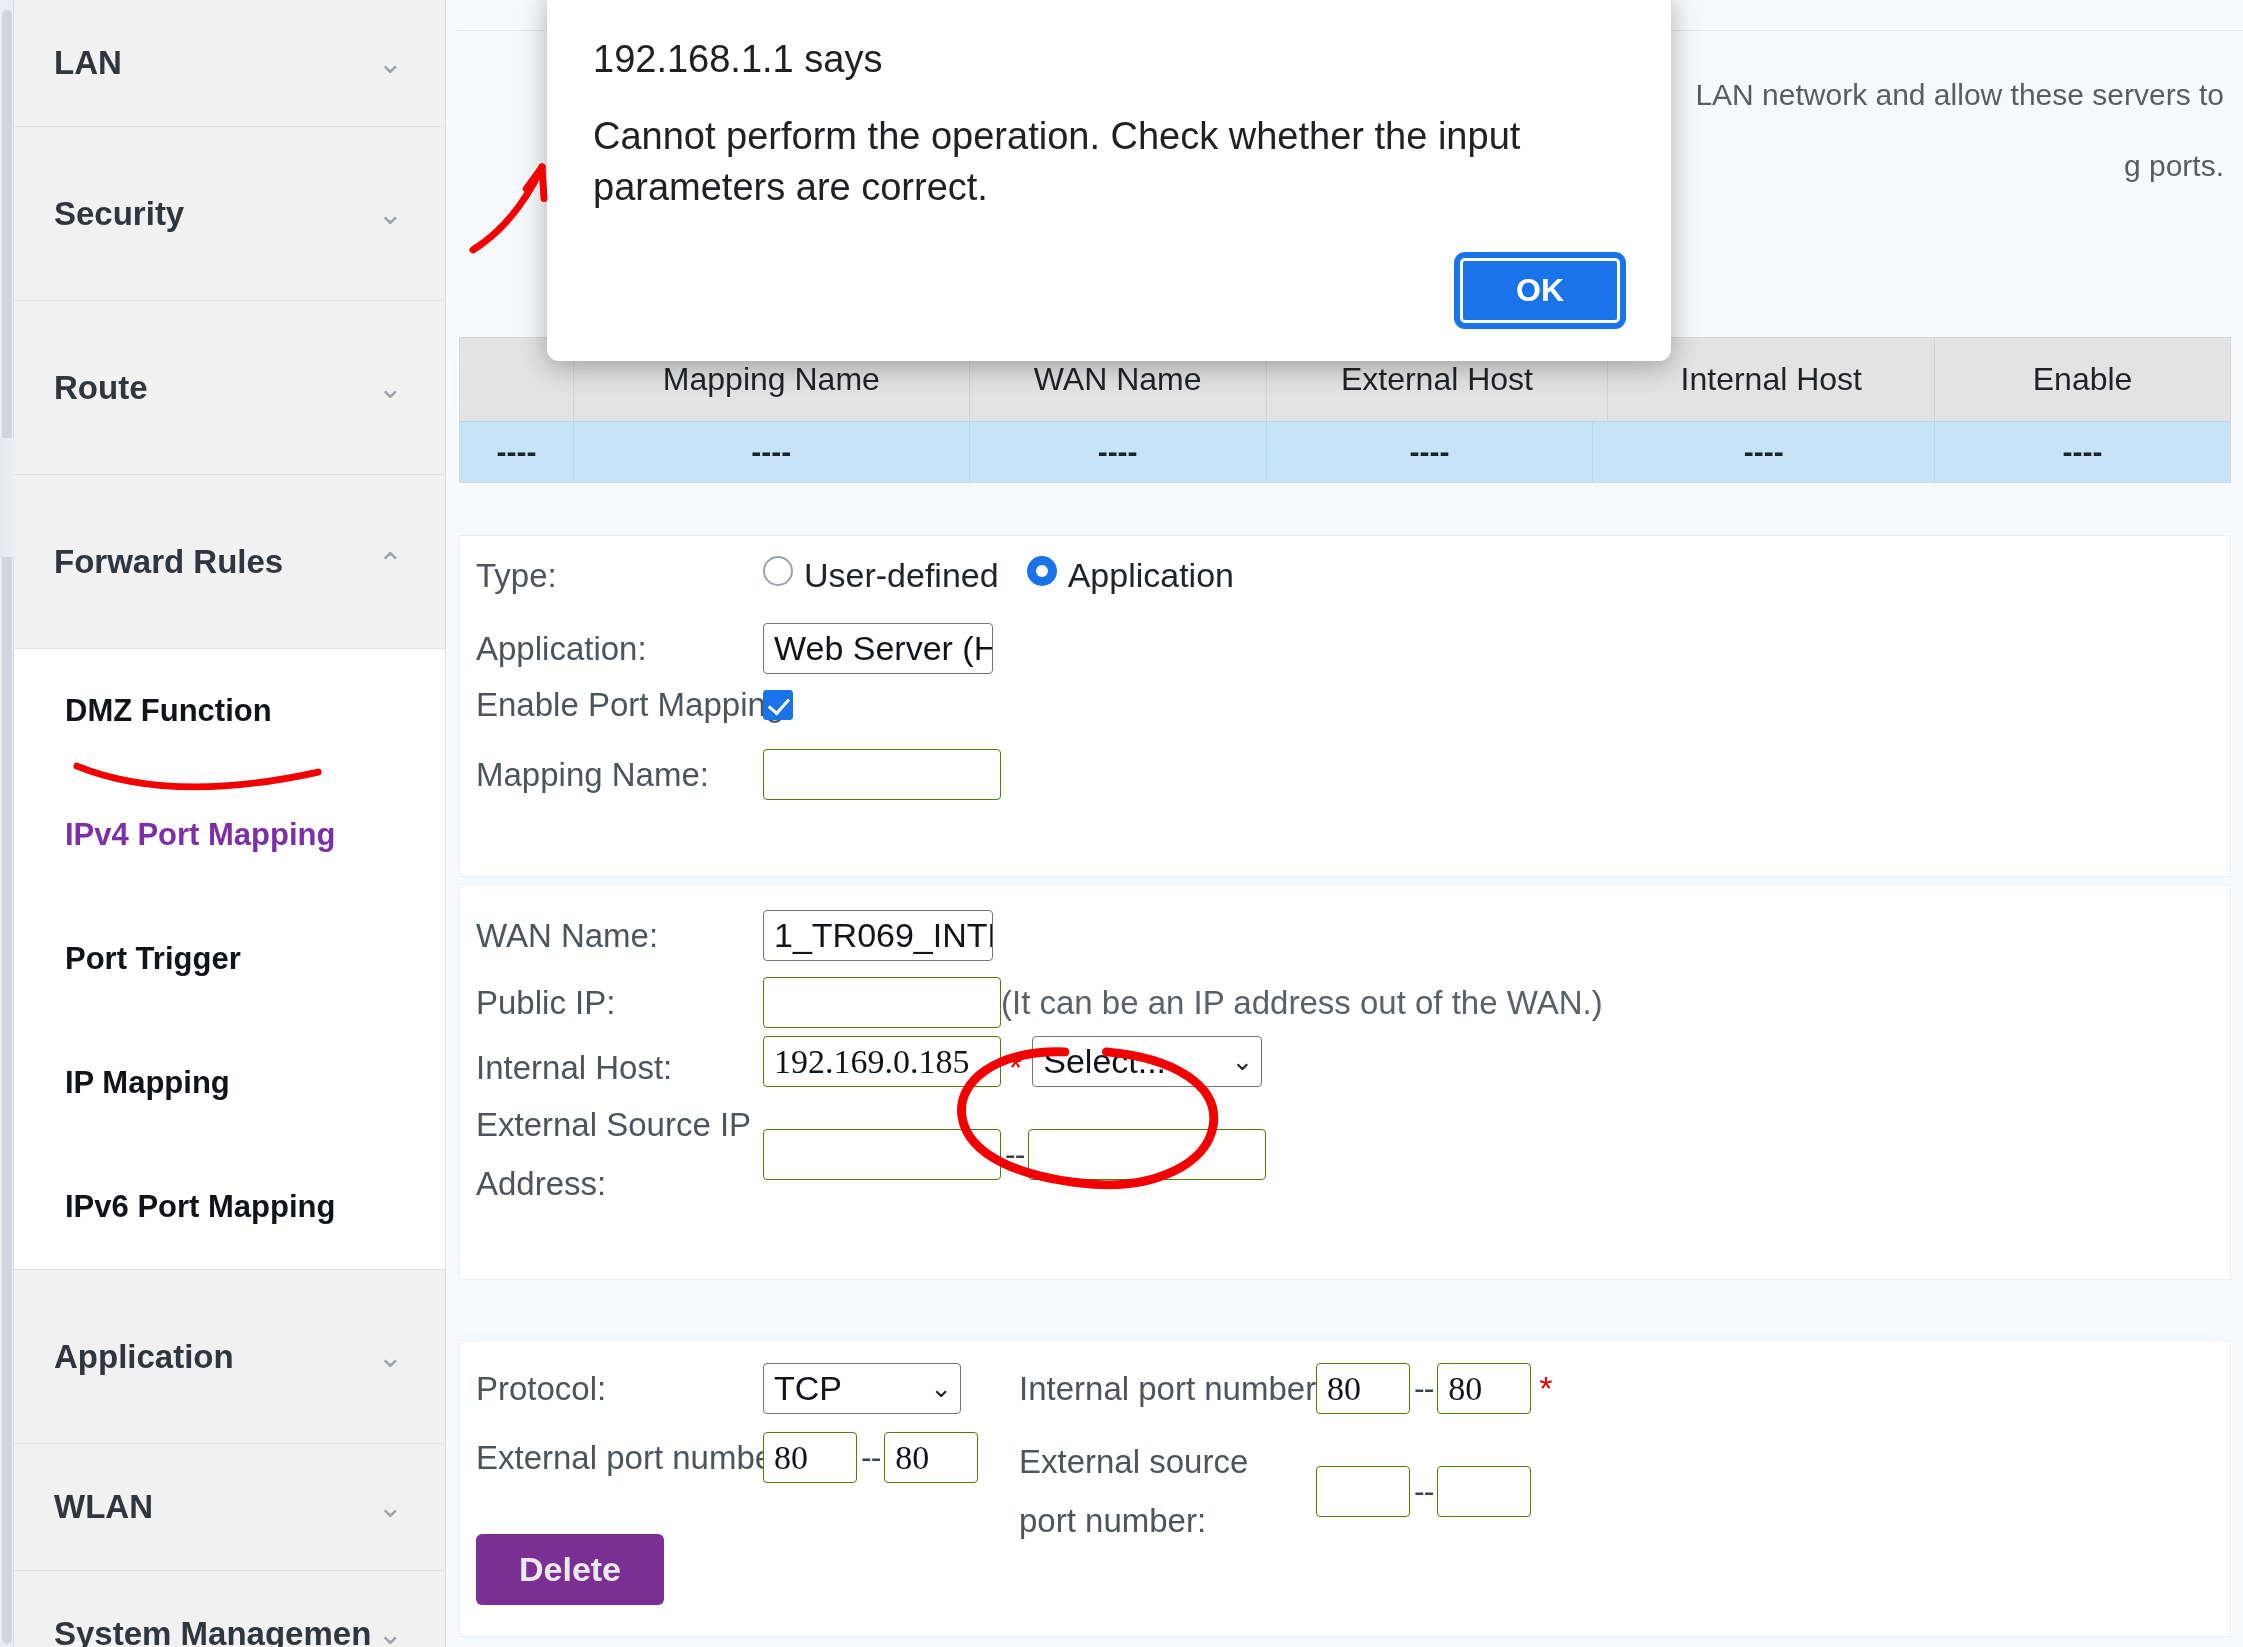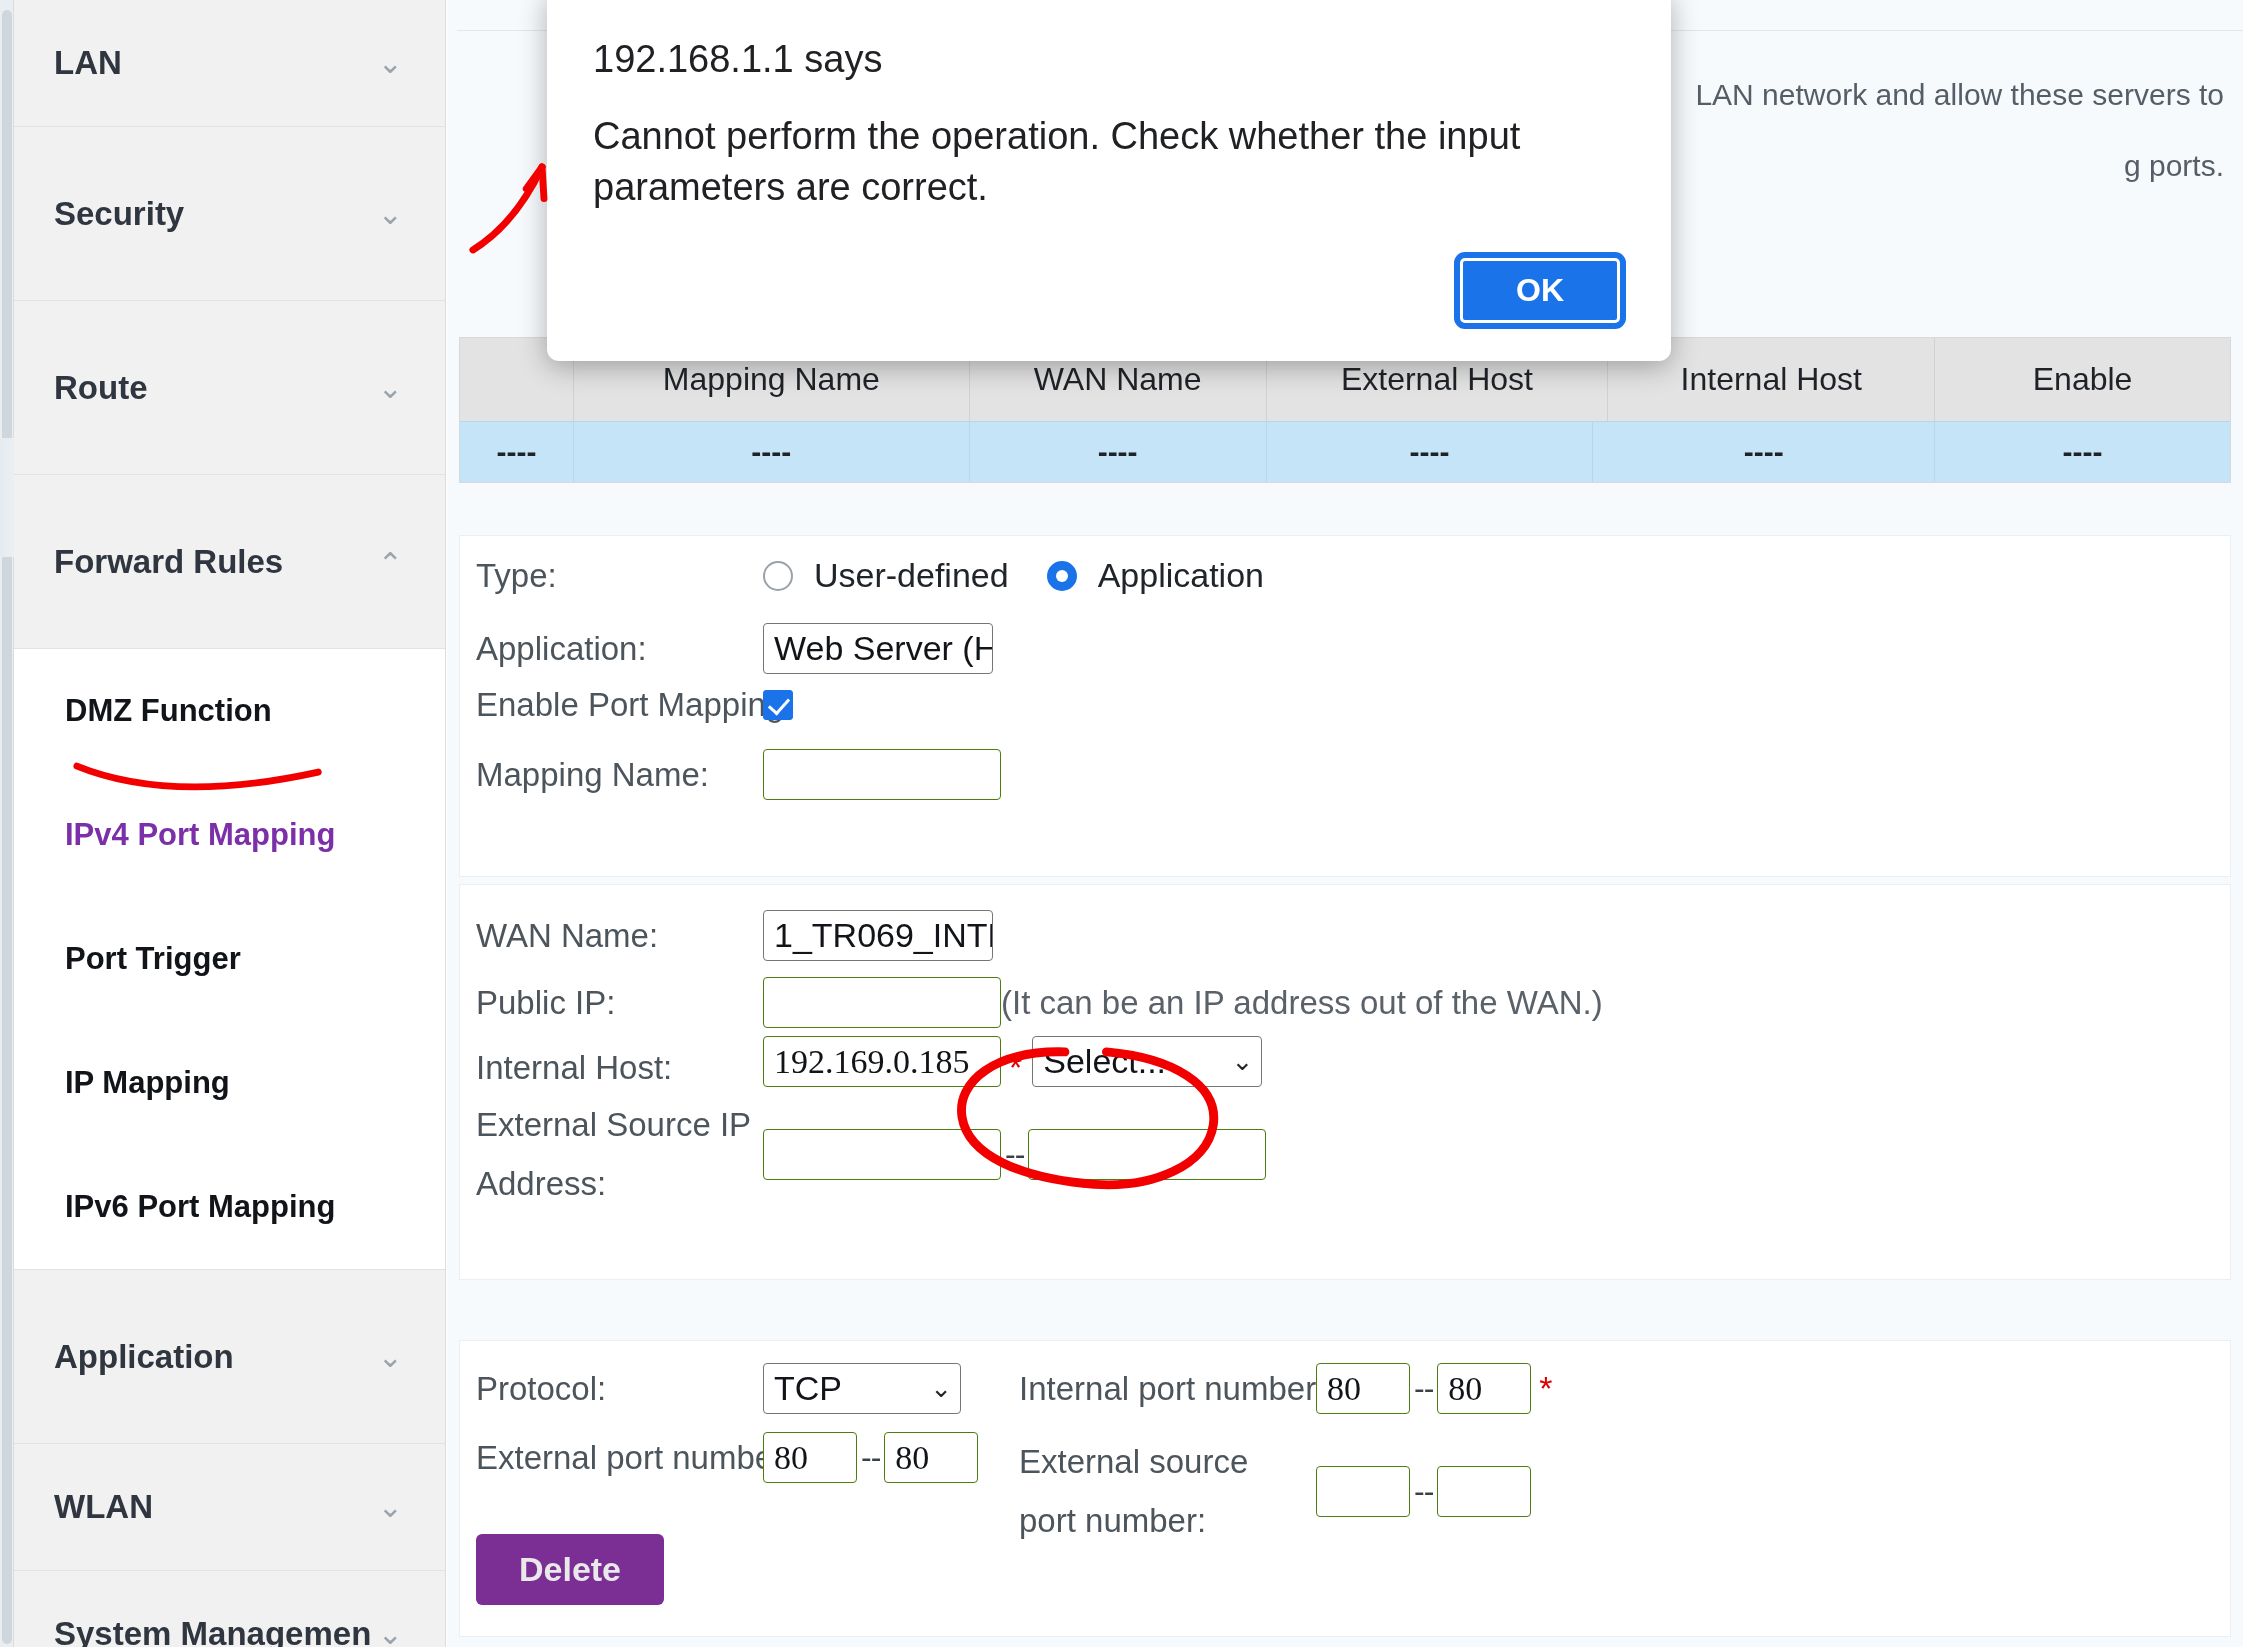--- a/index.html
+++ b/index.html
@@ -174,21 +174,21 @@
     align-items: center;
   }
   .flabel {
     font-size: 33px;
     color: #4c545c;
     white-space: nowrap;
   }
   .flabel.two-line { line-height: 59px; white-space: normal; width: 287px; }
 
   
-  .radio-box { display: flex; align-items: center; gap: 10px; }
+  .radio-box { display: flex; align-items: flex-start; gap: 0px; }
   .radio {
     width: 30px; height: 30px;
     border-radius: 50%;
     border: 2px solid #9aa2a9;
     background: #fff;
     display: inline-block;
     position: relative;
     flex: none;
   }
   .radio.checked {

